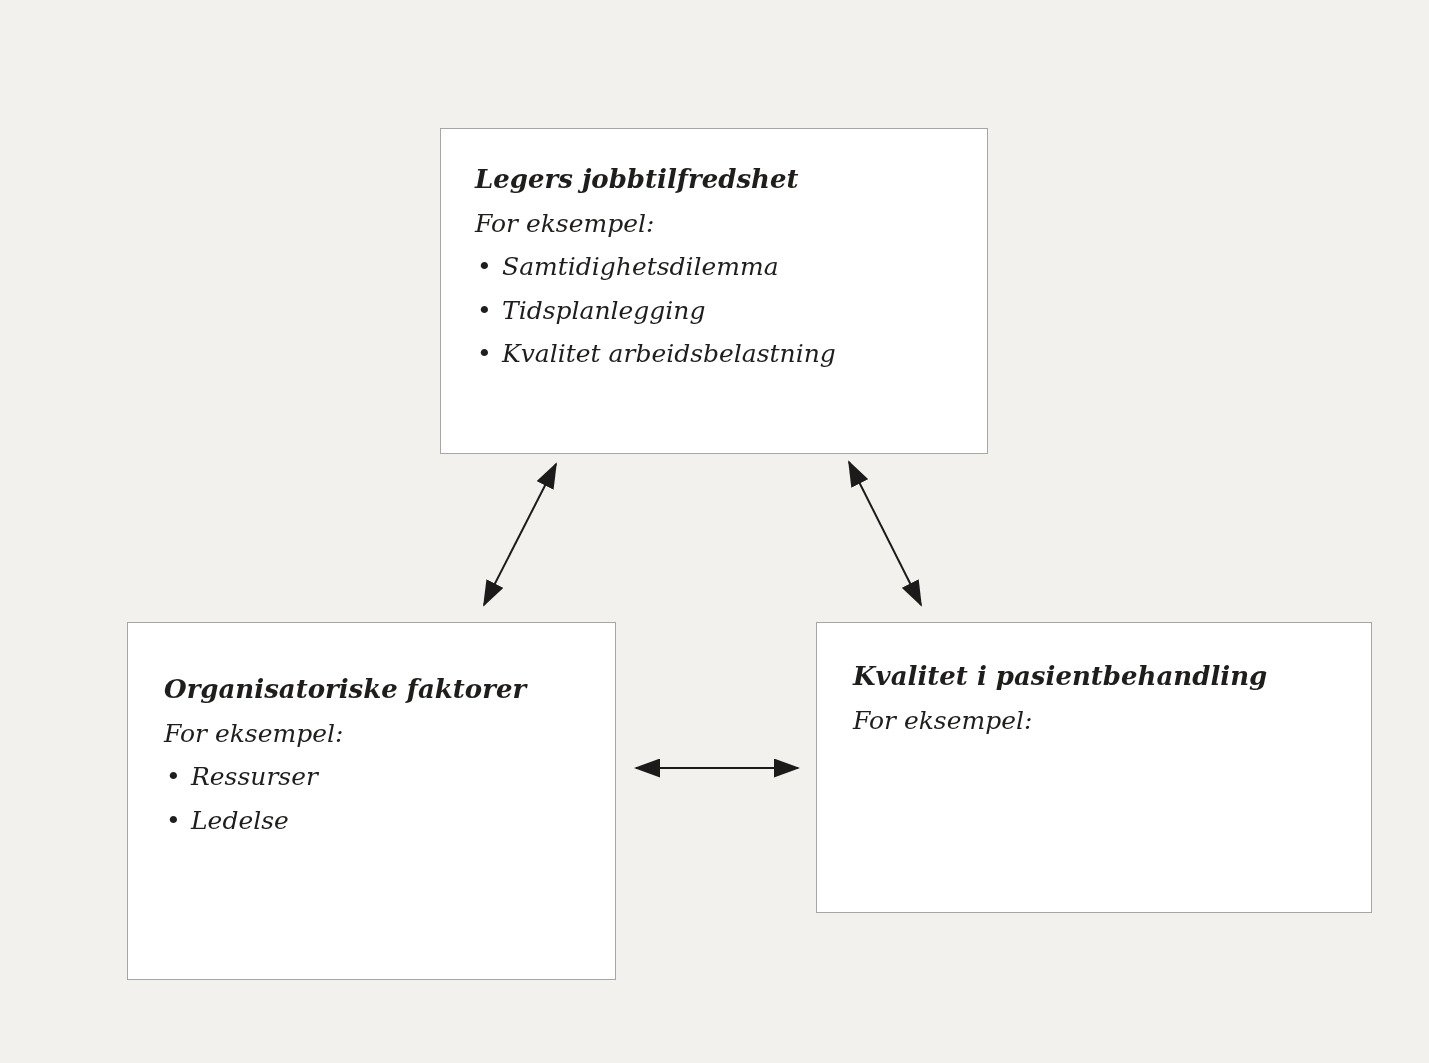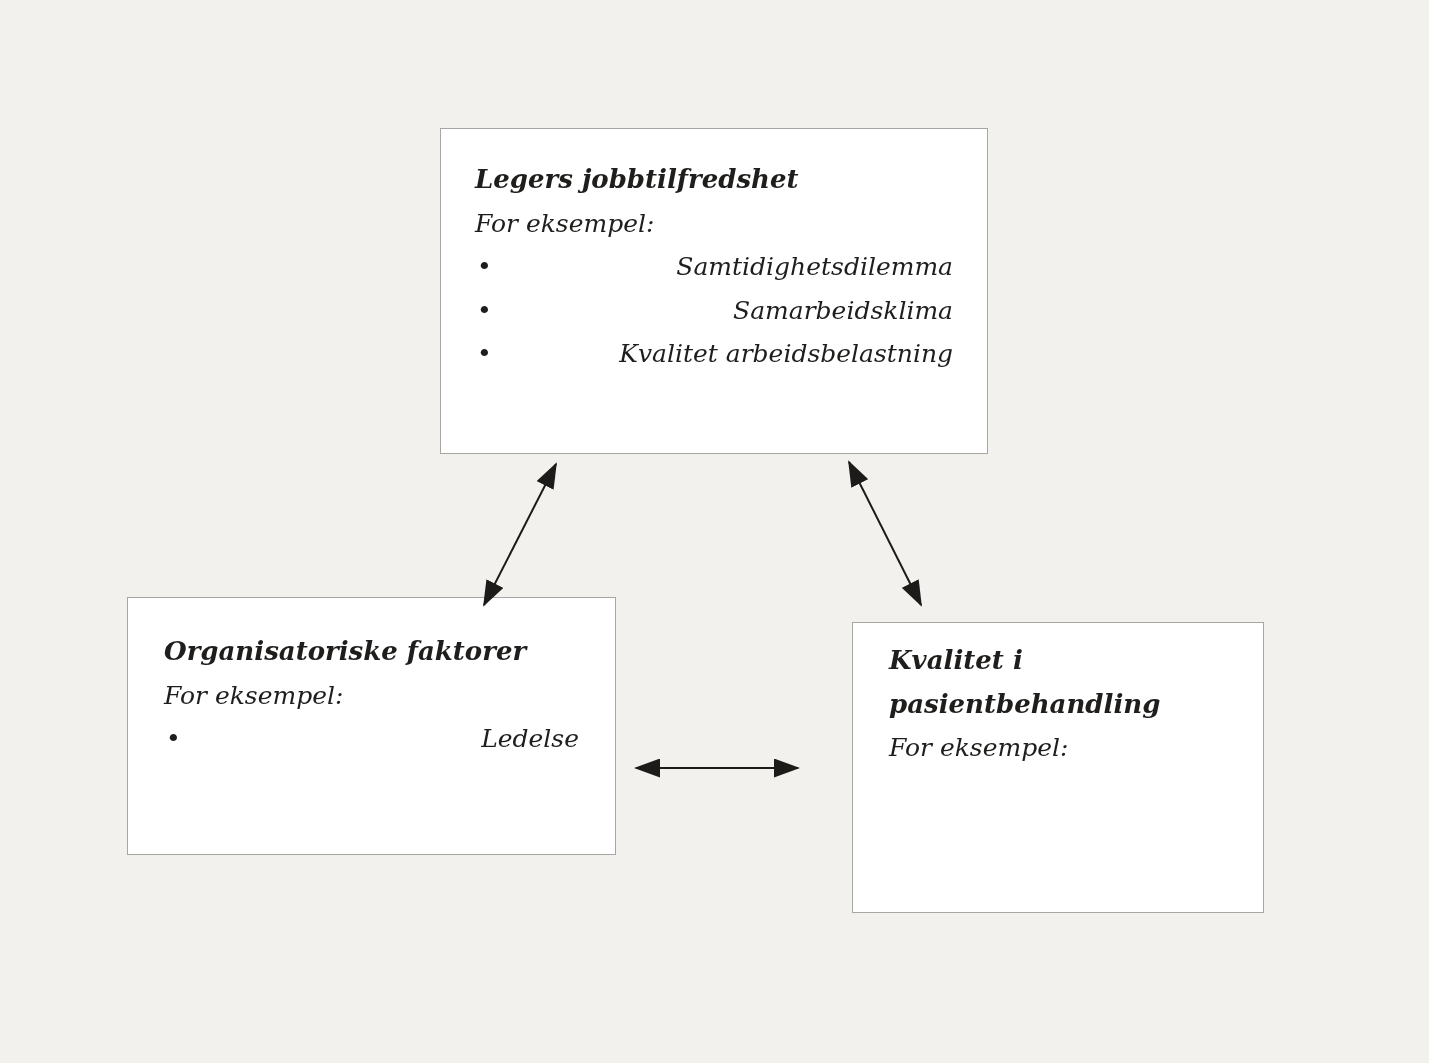--- a/index.html
+++ b/index.html
@@ -30,46 +30,45 @@
   }
   .box-top {
     left: 440px;
     top: 128px;
     width: 548px;
     height: 326px;
     padding: 29px 34px;
   }
   .box-left {
     left: 127px;
-    top: 597px;
+    top: 622px;
     width: 489px;
-    height: 258px;
-    padding: 32px 36px;
+    height: 358px;
+    padding: 45px 36px;
   }
   .box-right {
-    left: 852px;
+    left: 816px;
     top: 622px;
-    width: 412px;
+    width: 556px;
     height: 291px;
-    padding: 16px 36px;
+    padding: 32px 36px;
   }
   .box-title {
     font-weight: bold;
     font-size: 26px;
     margin: 0;
   }
   .box-subtitle {
     margin: 0;
     font-style: italic;
   }
   .box ul {
     margin: 0;
     padding: 0;
     list-style: none;
-    text-align: right;
   }
   .box li {
     position: relative;
     padding-left: 27px;
   }
   .box li::before {
     content: "\2022";
     position: absolute;
     left: 2px;
     top: 0;
@@ -91,29 +90,30 @@
 </head>
 <body>
 
 <div class="canvas">
 
   <div class="box box-top">
     <p class="box-title">Legers jobbtilfredshet</p>
     <p class="box-subtitle">For eksempel:</p>
     <ul>
       <li>Samtidighetsdilemma</li>
-      <li>Samarbeidsklima</li>
+      <li>Tidsplanlegging</li>
       <li>Kvalitet arbeidsbelastning</li>
     </ul>
   </div>
 
   <div class="box box-left">
     <p class="box-title">Organisatoriske faktorer</p>
     <p class="box-subtitle">For eksempel:</p>
     <ul>
+      <li>Ressurser</li>
       <li>Ledelse</li>
     </ul>
   </div>
 
   <div class="box box-right">
     <p class="box-title">Kvalitet i pasientbehandling</p>
     <p class="box-subtitle">For eksempel:</p>
   </div>
 
   <svg class="arrow-layer" viewBox="0 0 1429 1063">

